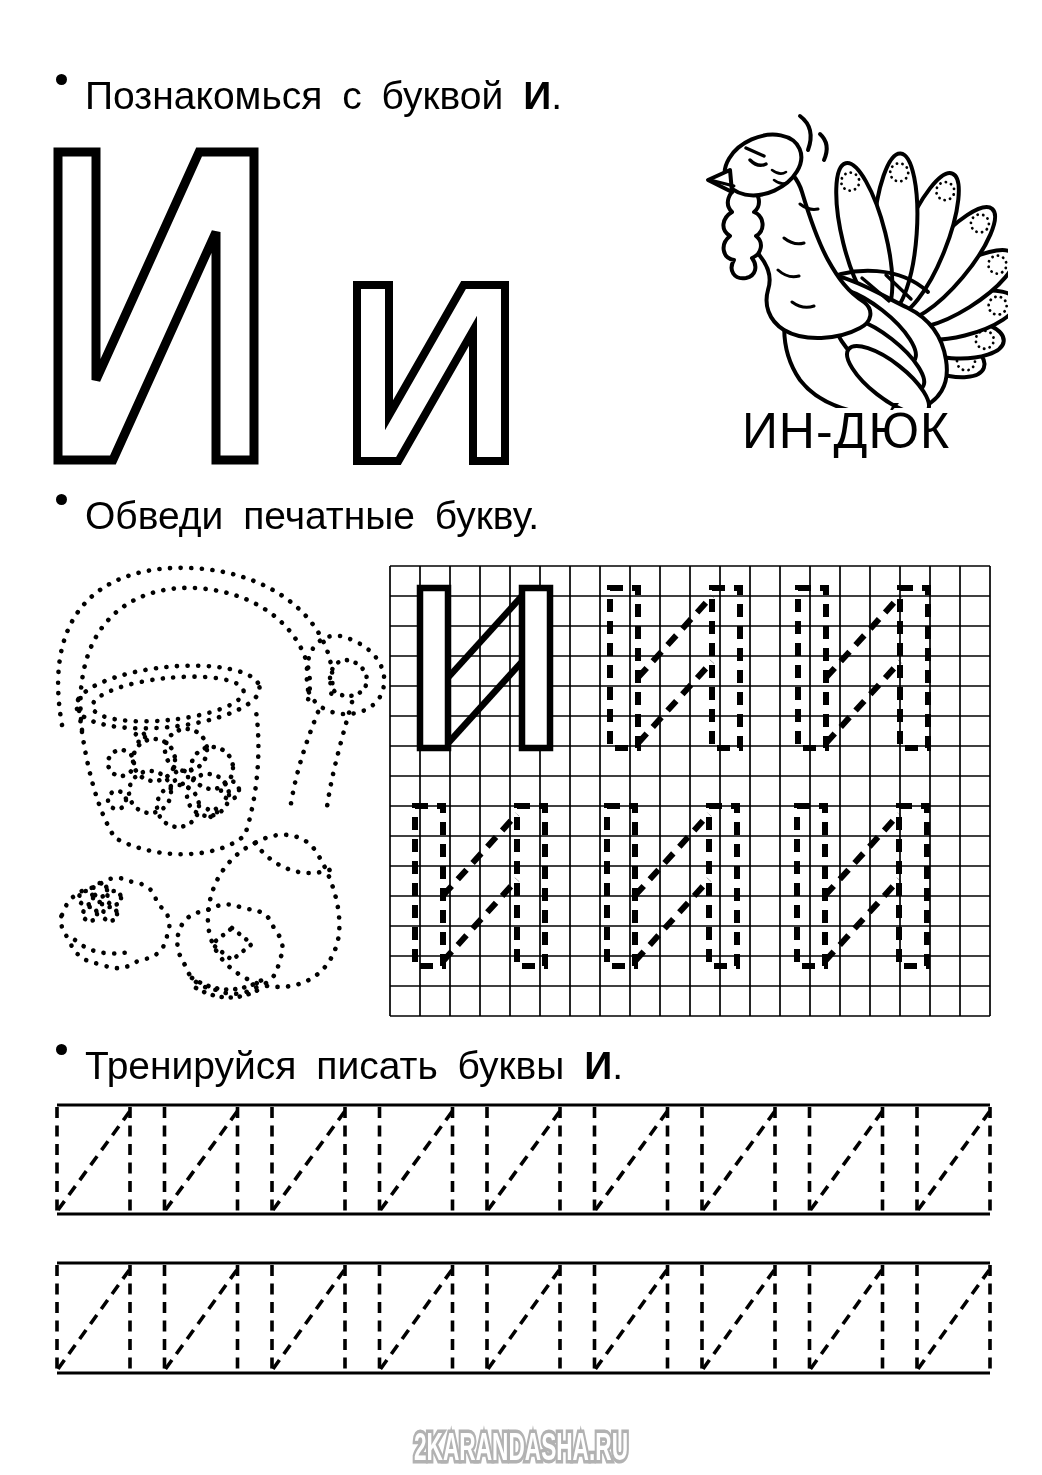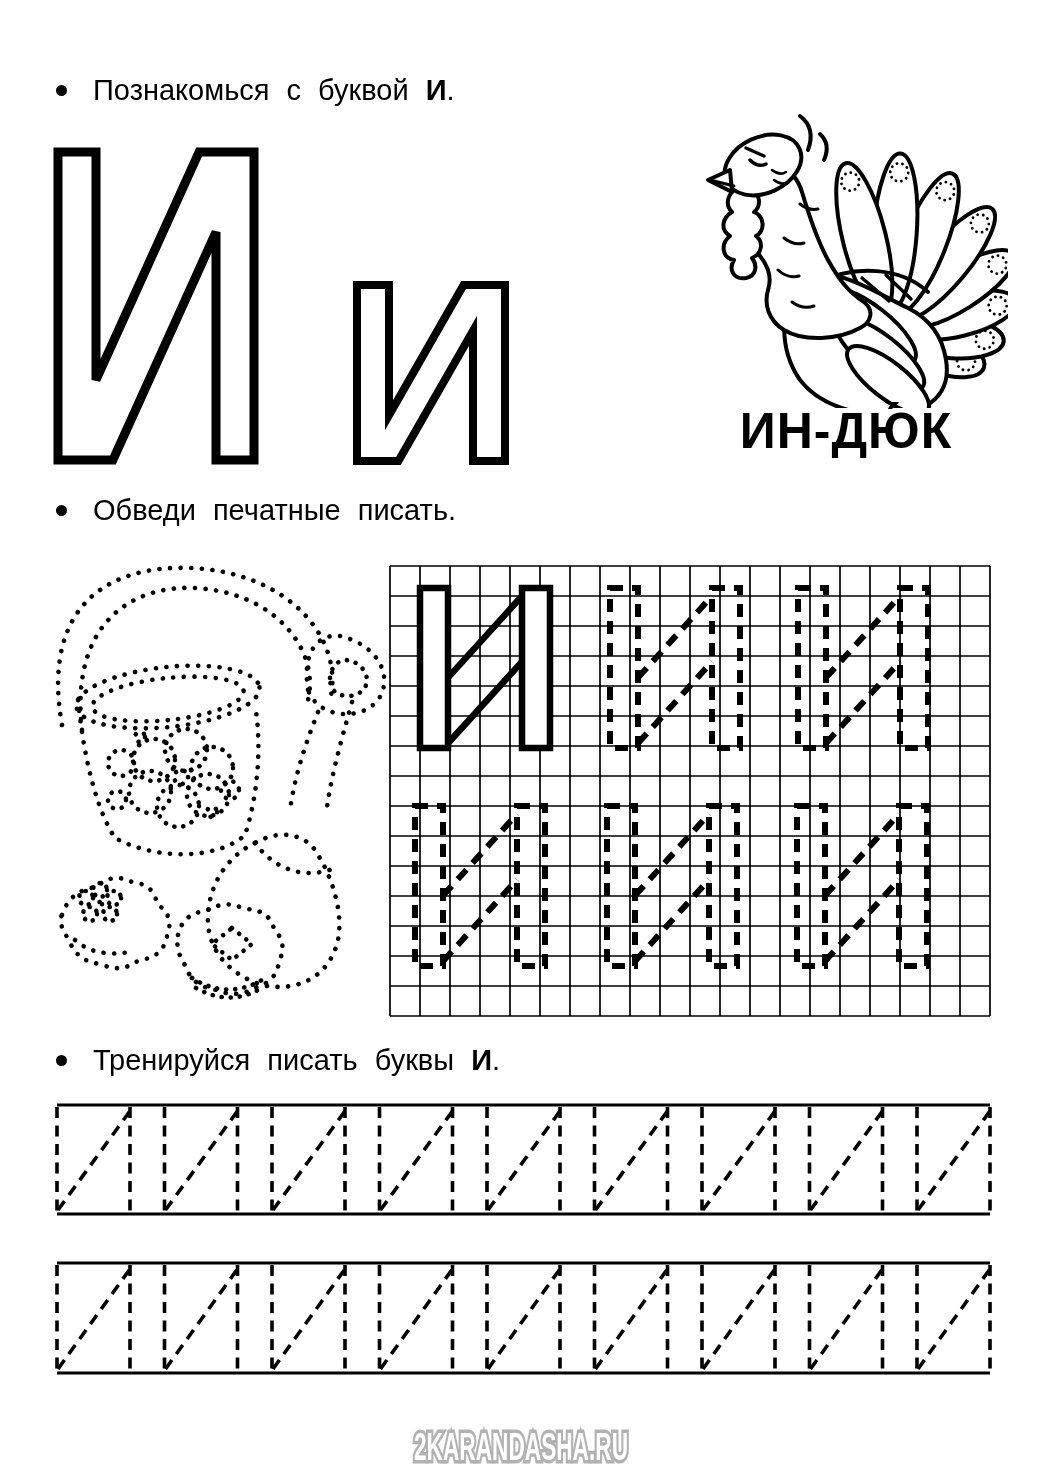--- a/index.html
+++ b/index.html
@@ -1,37 +1,37 @@
 <!DOCTYPE html>
 <html><head>
 <meta charset="utf-8">
 <style>
   html,body{margin:0;padding:0;}
   body{width:1042px;height:1475px;position:relative;background:#fff;overflow:hidden;
        font-family:"Liberation Sans",sans-serif;color:#000;}
   .abs{position:absolute;}
-  .instruction{position:absolute;display:flex;align-items:center;font-size:29px;
-               word-spacing:9px;white-space:nowrap;gap:8px;}
+  .instruction{position:absolute;display:flex;font-size:39px;
+               word-spacing:9px;white-space:nowrap;}
   .instruction b{font-weight:bold;}
   .bullet{display:inline-block;width:11px;height:11px;border-radius:50%;background:#000;
           margin-right:18px;flex:none;}
   .caption{position:absolute;left:688px;top:402px;width:316px;text-align:center;
-           font-size:50px;font-weight:bold;letter-spacing:1px;}
+           font-size:50px;font-weight:normal;letter-spacing:1px;}
   svg{display:block;}
 </style>
 </head>
 <body>
 
 <div class="instruction" style="left:56px;top:74px">
   <span class="bullet"></span>
   <span><span>Познакомься с буквой </span><b>И</b><span>.</span></span>
 </div>
 <div class="instruction" style="left:56px;top:494px">
   <span class="bullet"></span>
-  <span><span>Обведи печатные писать.</span><b></b><span></span></span>
+  <span><span>Обведи печатные букву.</span><b></b><span></span></span>
 </div>
 <div class="instruction" style="left:56px;top:1044px">
   <span class="bullet"></span>
   <span><span>Тренируйся писать буквы </span><b>И</b><span>.</span></span>
 </div>
 
 <svg id="display-letters" class="abs" style="left:50px;top:145px" width="470" height="325" viewBox="0 0 470 325">
     <path d="M0 0 L38 0 L38 227.92 L141.12 0 L196 0 L196 308 L158 308 L158 80.08 L54.88 308 L0 308 Z" transform="translate(8 7)" fill="#fff" stroke="#000" stroke-width="9" stroke-linejoin="miter"></path>
     <path d="M0 0 L32 0 L32 130.24 L106.56 0 L148 0 L148 176 L116 176 L116 45.760000000000005 L41.440000000000005 176 L0 176 Z" transform="translate(307 140)" fill="#fff" stroke="#000" stroke-width="8" stroke-linejoin="miter"></path>
   </svg>

